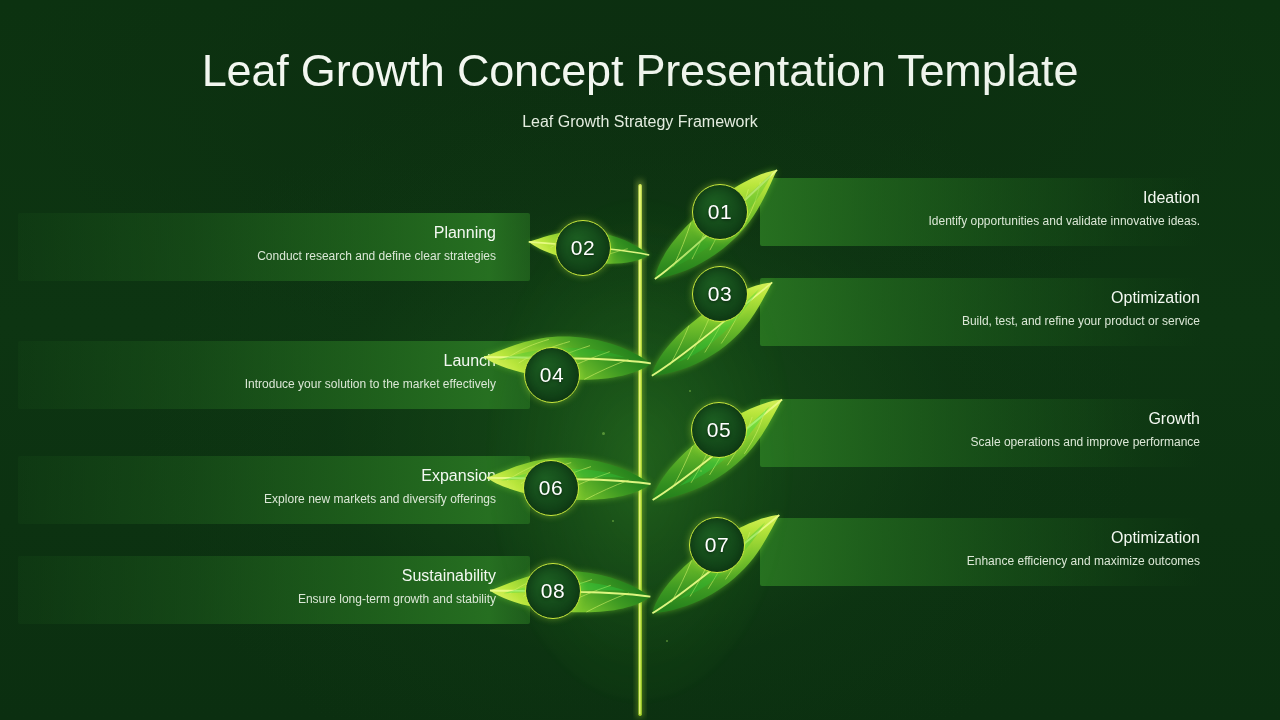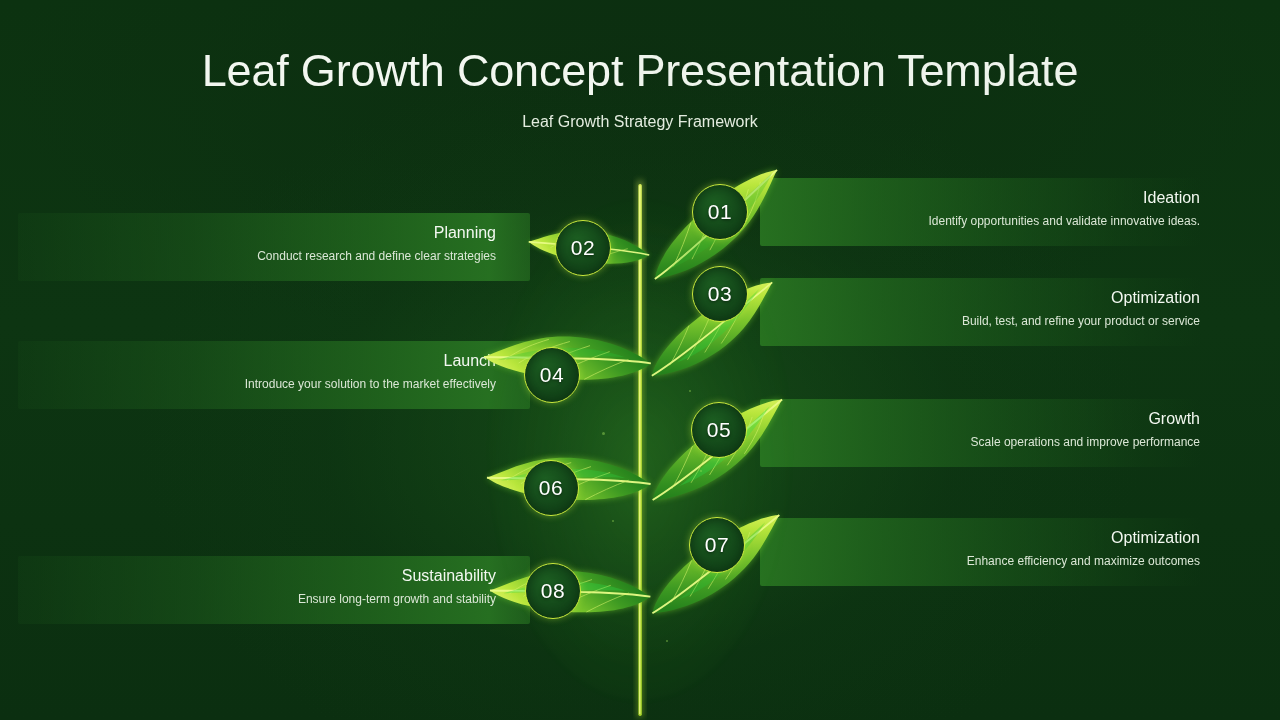--- a/index.html
+++ b/index.html
@@ -113,20 +113,24 @@
   </div>
 
   <div class="card left" style="top:213px">
     <div class="card-title">Planning</div>
     <div class="card-desc">Conduct research and define clear strategies</div>
   </div>
   <div class="card left" style="top:341px">
     <div class="card-title">Launch</div>
     <div class="card-desc">Introduce your solution to the market effectively</div>
   </div>
+  <div class="card left" style="top:456px">
+    <div class="card-title">Expansion</div>
+    <div class="card-desc">Explore new markets and diversify offerings</div>
+  </div>
   <div class="card left" style="top:556px">
     <div class="card-title">Sustainability</div>
     <div class="card-desc">Ensure long-term growth and stability</div>
   </div>
 
   <div class="card right" style="top:178px">
     <div class="card-title">Ideation</div>
     <div class="card-desc">Identify opportunities and validate innovative ideas.</div>
   </div>
   <div class="card right" style="top:278px">

